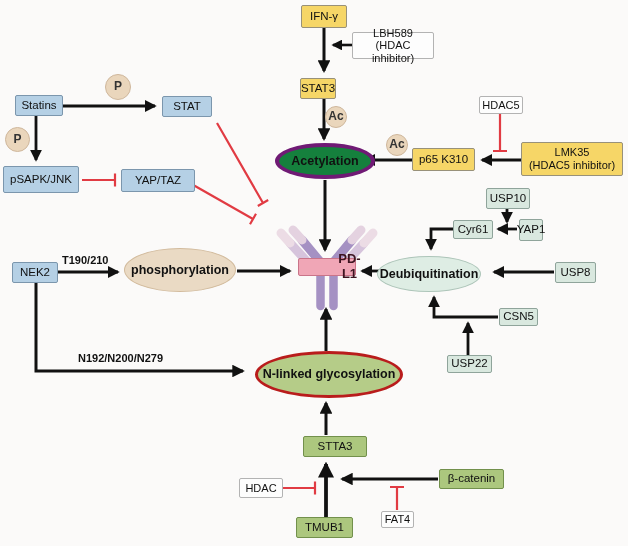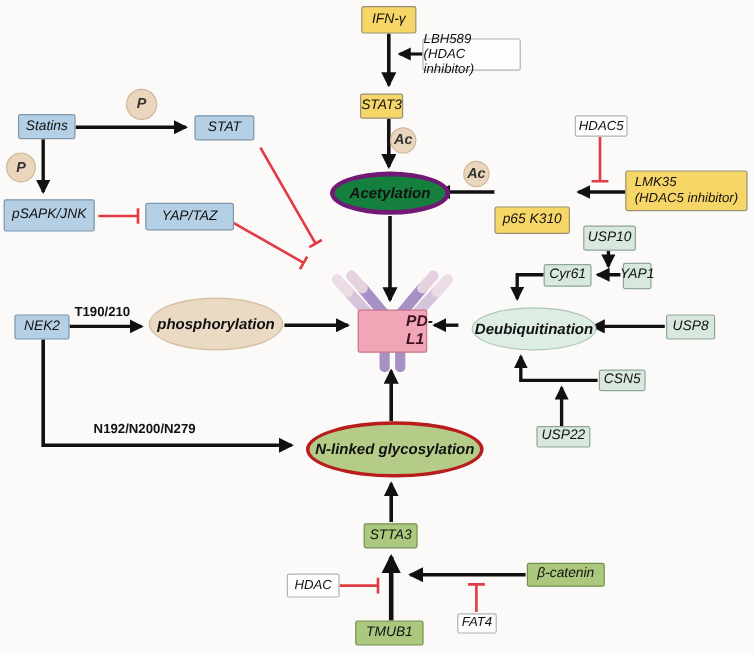--- a/index.html
+++ b/index.html
@@ -1,21 +1,21 @@
 <!DOCTYPE html>
 <html><head>
 <meta charset="utf-8">
 <style>
   html,body{margin:0;padding:0;}
   body{font-family:"Liberation Sans","DejaVu Sans",sans-serif;background:#ffffff;}
   .stage{position:relative;width:628px;height:546px;background:#FBFAF9;overflow:hidden;
          border-bottom:2px solid #d7d7d7;}
   svg.wires{position:absolute;left:0;top:0;z-index:1;}
   .node{position:absolute;z-index:3;display:flex;align-items:center;justify-content:center;
-        font-size:11.5px;color:#111;box-sizing:border-box;line-height:1.15;font-style:italic;}
+        text-align:center;font-size:11.5px;color:#111;box-sizing:border-box;line-height:1.15;}
   .box{border:1px solid #8a8a8a;border-radius:2px;}
   .yellow{background:#F6D667;border-color:#98917a;}
   .blue{background:#B5D0E5;border-color:#7b96ad;}
   .mint{background:#D9E8DF;border-color:#8fa49b;}
   .green{background:#ACC77E;border-color:#72904c;}
   .white{background:#FDFDFD;border-color:#b3b3b3;}
   .pink{background:#F0A6B6;border-color:#c97489;font-weight:bold;font-size:13px;color:#3d1420;}
   .ellipse{border-radius:50%;font-weight:bold;font-size:12.5px;}
   .orange-el{background:#15803d;border:4px solid #701a75;}
   .beige-el{background:#EADAC4;border:1px solid #d2bb9d;}
@@ -95,21 +95,21 @@
   </div>
 
   <div class="node box yellow" style="left:300px;top:78px;width:36px;height:21px;">STAT3</div>
 
   <div class="node circ" style="left:325px;top:106px;width:22px;height:22px;">Ac</div>
 
   <div class="node ellipse orange-el" style="left:275px;top:143px;width:100px;height:36px;">Acetylation</div>
 
   <div class="node circ" style="left:386px;top:134px;width:22px;height:22px;">Ac</div>
 
-  <div class="node box yellow" style="left:412px;top:148px;width:63px;height:23px;margin-top:24px;">p65 K310</div>
+  <div class="node box yellow" style="left:412px;top:148px;width:63px;height:23px;">p65 K310</div>
 
   <div class="node box white small" style="left:479px;top:96px;width:44px;height:18px;">HDAC5</div>
 
   <div class="node box yellow two-line small" style="left:521px;top:142px;width:102px;height:34px;">
     <div>
       <span>LMK35</span>
       <span>(HDAC5 inhibitor)</span>
     </div>
   </div>
 
@@ -126,39 +126,39 @@
   <div class="node box blue" style="left:121px;top:169px;width:74px;height:23px;">YAP/TAZ</div>
 
   <div class="node box blue" style="left:12px;top:262px;width:46px;height:21px;">NEK2</div>
 
   <div class="sitelabel" style="left:62px;top:254px;">T190/210</div>
 
   <div class="node ellipse beige-el" style="left:124px;top:248px;width:112px;height:44px;">phosphorylation</div>
 
   <div class="sitelabel" style="left:78px;top:352px;">N192/N200/N279</div>
 
-  <div class="node box pink" style="left:298px;top:258px;width:58px;height:36px;padding-left:45px;">PD-L1</div>
+  <div class="node box pink" style="left:298px;top:258px;width:58px;height:18px;padding-left:45px;">PD-L1</div>
 
   <div class="node box mint" style="left:486px;top:188px;width:44px;height:21px;">USP10</div>
 
   <div class="node box mint" style="left:453px;top:220px;width:40px;height:19px;">Cyr61</div>
 
   <div class="node box mint" style="left:519px;top:219px;width:24px;height:22px;">YAP1</div>
 
-  <div class="node ellipse palemint-el" style="left:393px;top:256px;width:104px;height:36px;">Deubiquitination</div>
+  <div class="node ellipse palemint-el" style="left:377px;top:256px;width:104px;height:36px;">Deubiquitination</div>
 
   <div class="node box mint" style="left:555px;top:262px;width:41px;height:21px;">USP8</div>
 
   <div class="node box mint" style="left:499px;top:308px;width:39px;height:18px;">CSN5</div>
 
   <div class="node box mint" style="left:447px;top:355px;width:45px;height:18px;">USP22</div>
 
   <div class="node ellipse green-el" style="left:255px;top:351px;width:148px;height:47px;">N-linked glycosylation</div>
 
-  <div class="node box green" style="left:303px;top:436px;width:45px;height:21px;">STTA3</div>
+  <div class="node box green" style="left:303px;top:436px;width:64px;height:21px;">STTA3</div>
 
   <div class="node box white small" style="left:239px;top:478px;width:44px;height:20px;">HDAC</div>
 
   <div class="node box green" style="left:439px;top:469px;width:65px;height:20px;">β-catenin</div>
 
   <div class="node box white small" style="left:381px;top:511px;width:33px;height:17px;">FAT4</div>
 
   <div class="node box green" style="left:296px;top:517px;width:57px;height:21px;">TMUB1</div>
 
 </div>

